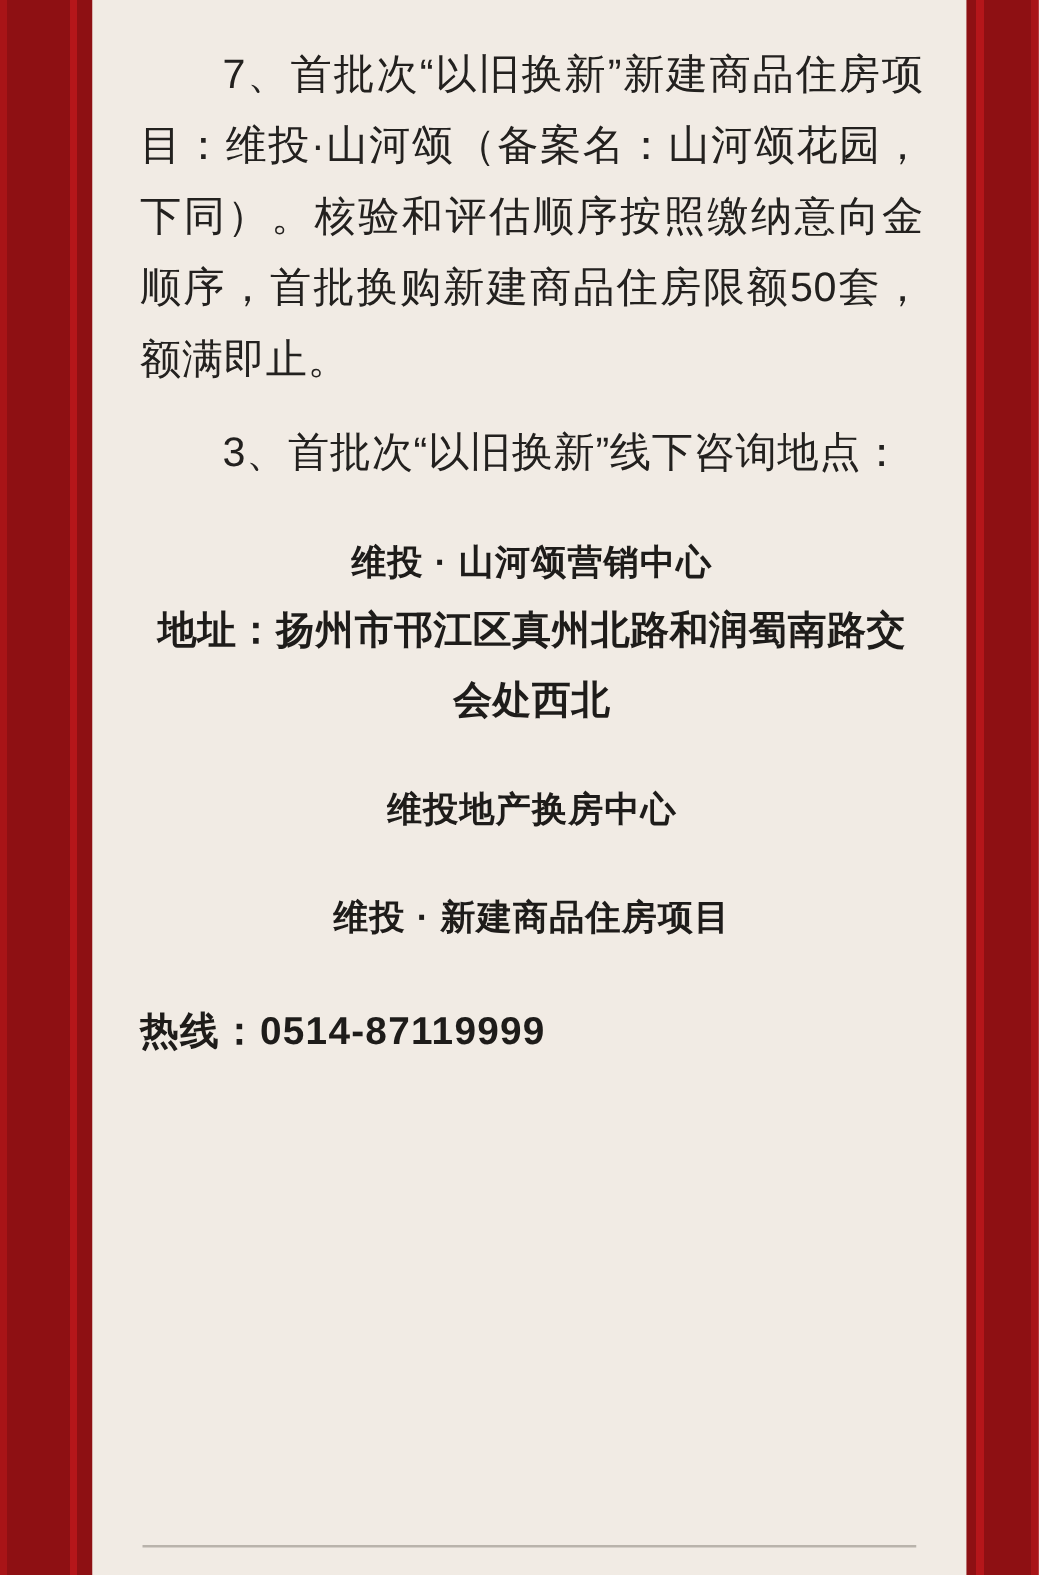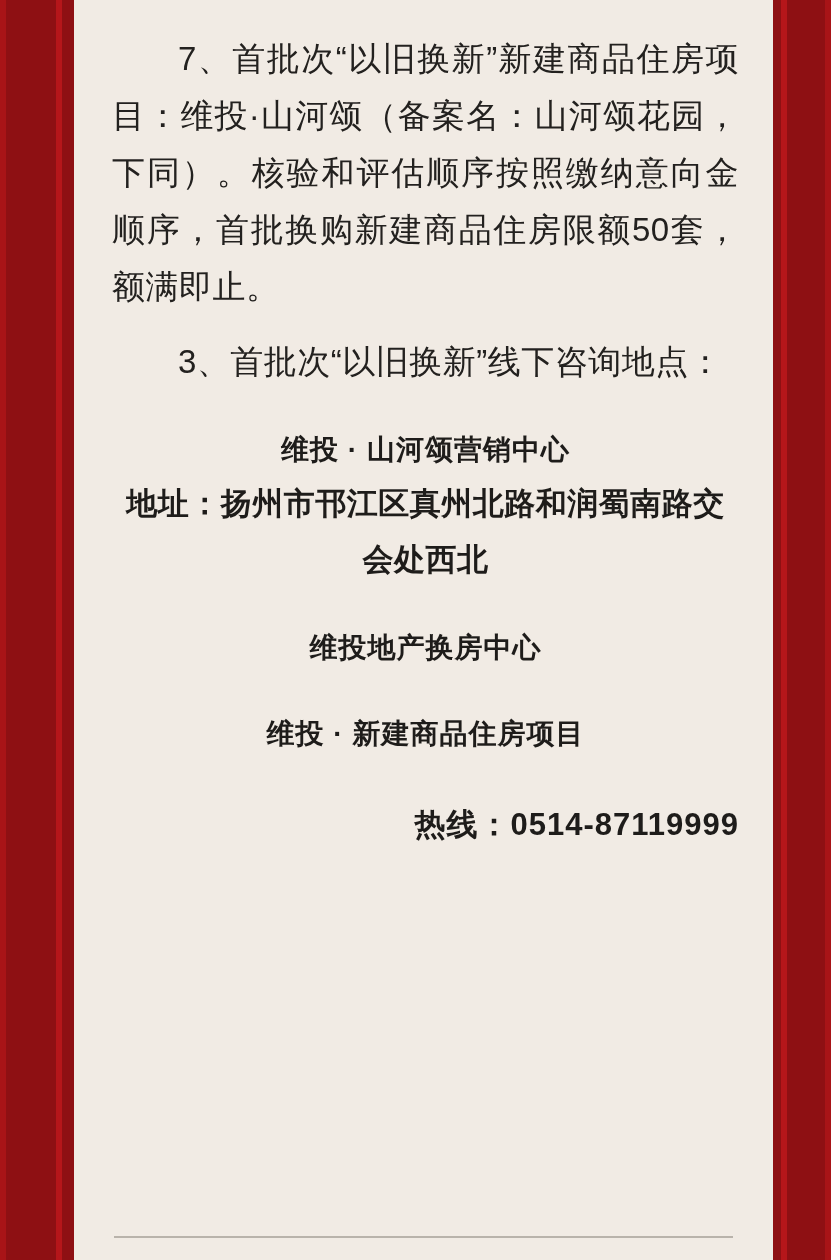--- a/index.html
+++ b/index.html
@@ -94,21 +94,21 @@
   .block-addr {
     font-size: 31px;
     font-weight: bold;
     color: #1e1c1a;
     line-height: 56px;
     letter-spacing: 0.5px;
     padding: 0 6px;
   }
   .hotline {
     margin-top: 44px;
-    text-align: right;
+    text-align: left;
     font-size: 31px;
     font-weight: bold;
     color: #1e1c1a;
     letter-spacing: 1px;
   }
   .divider {
     position: absolute;
     left: 40px;
     right: 40px;
     bottom: 22px;

